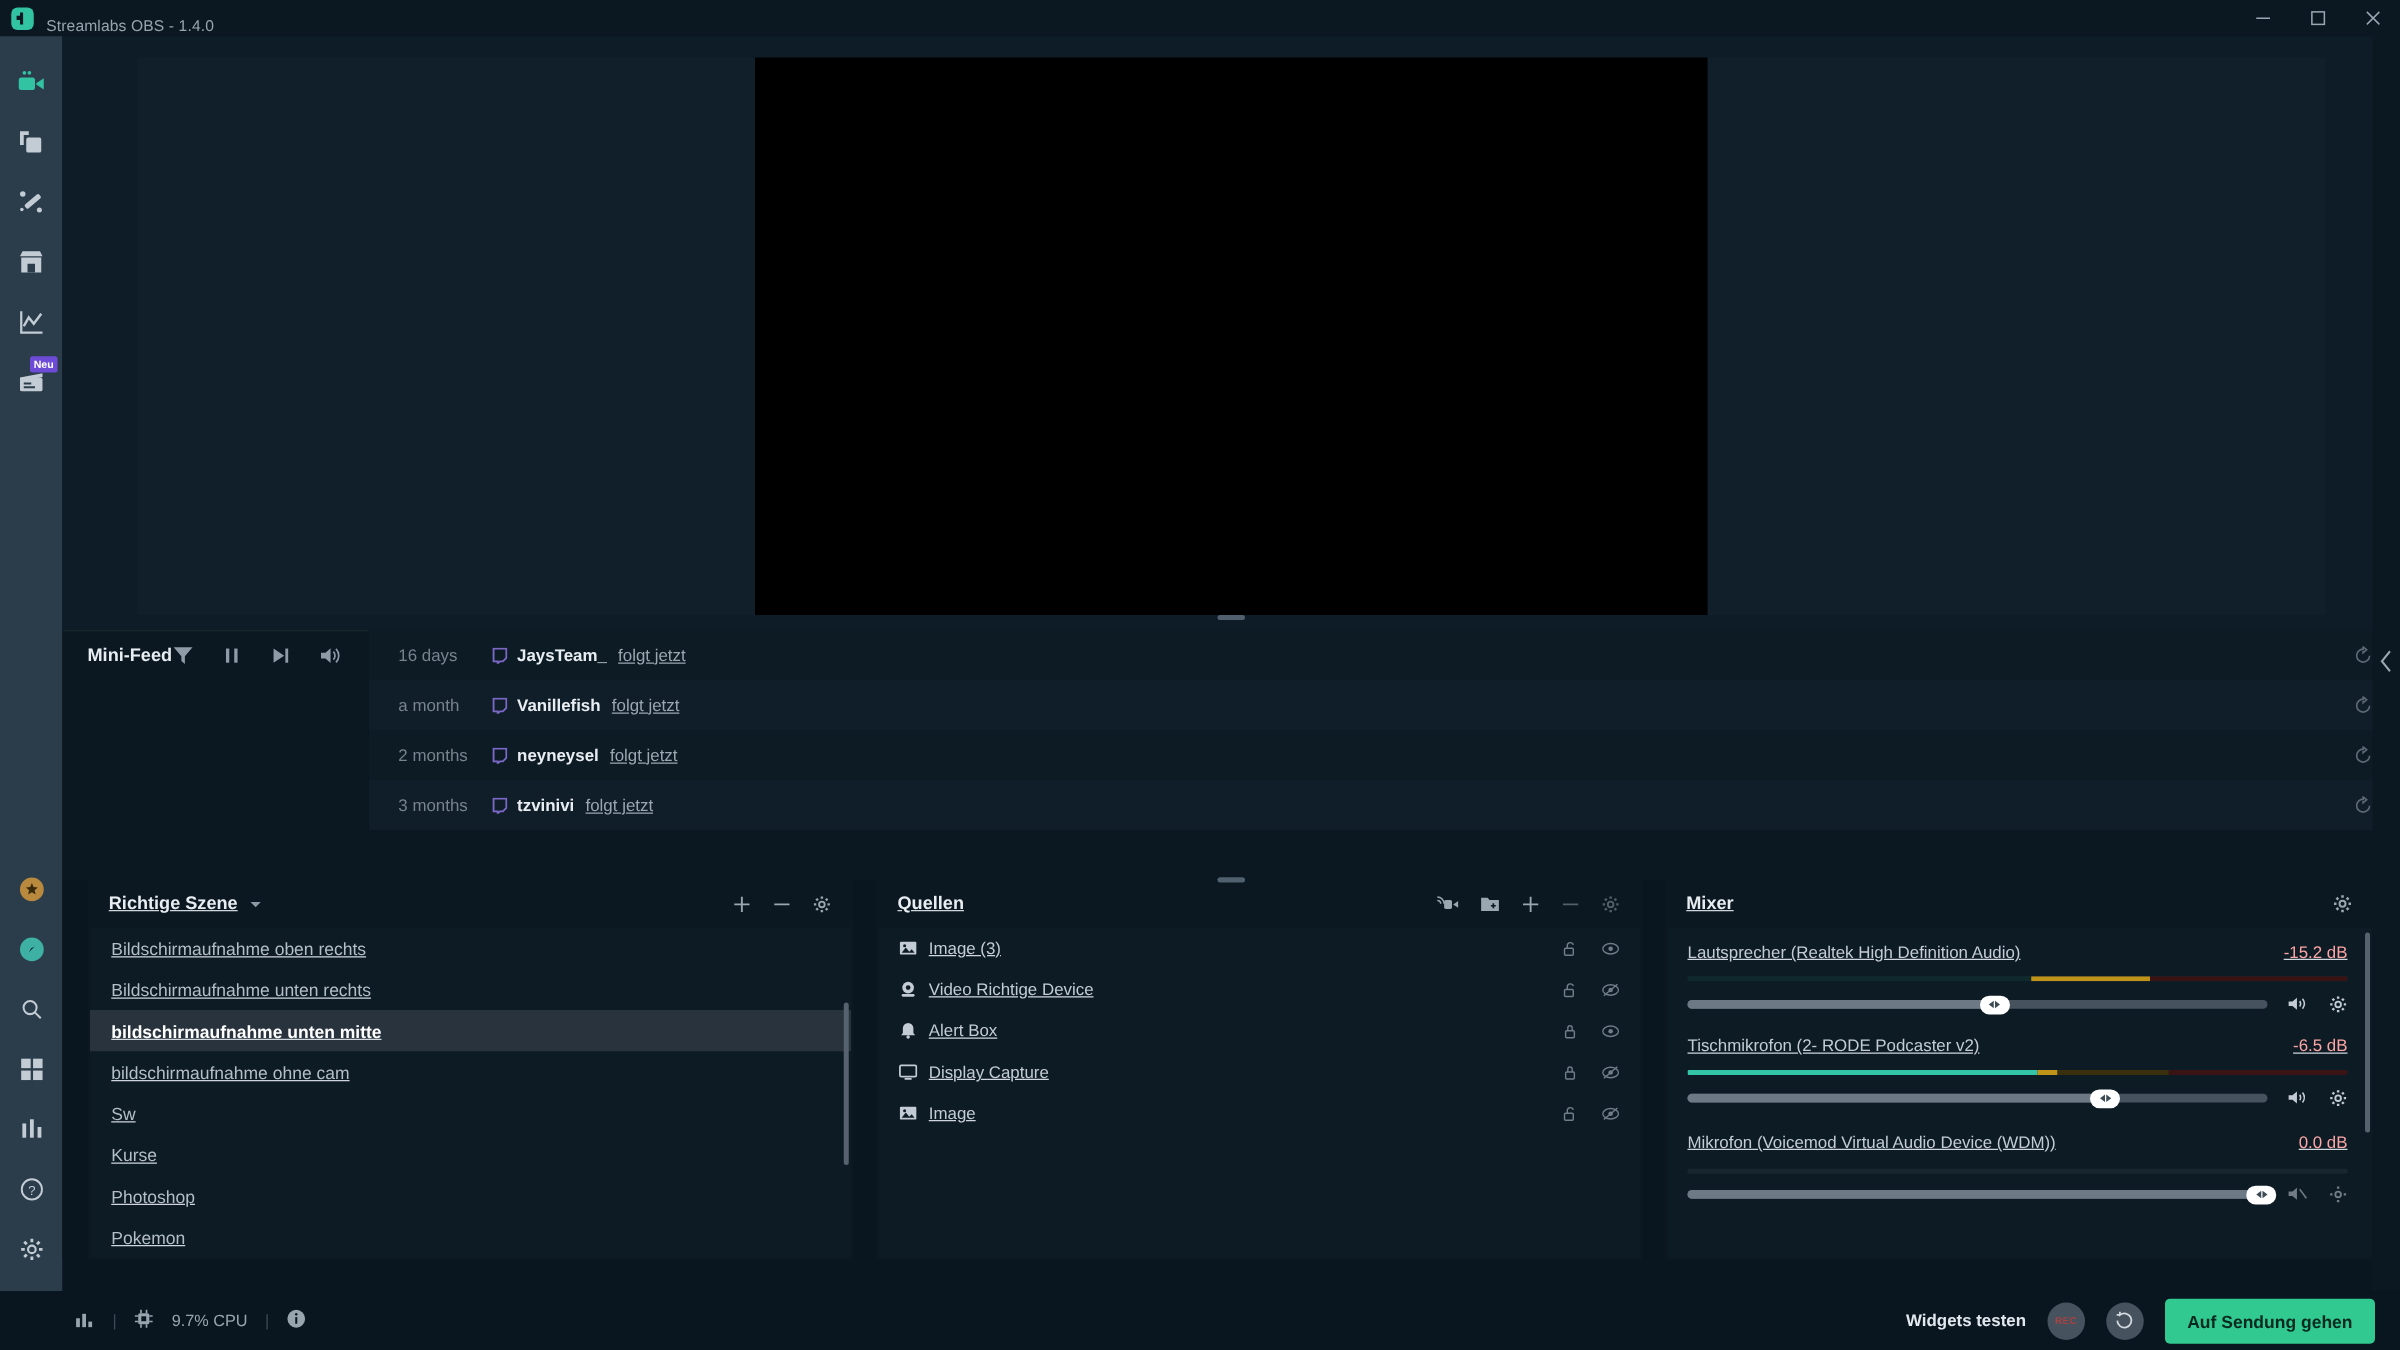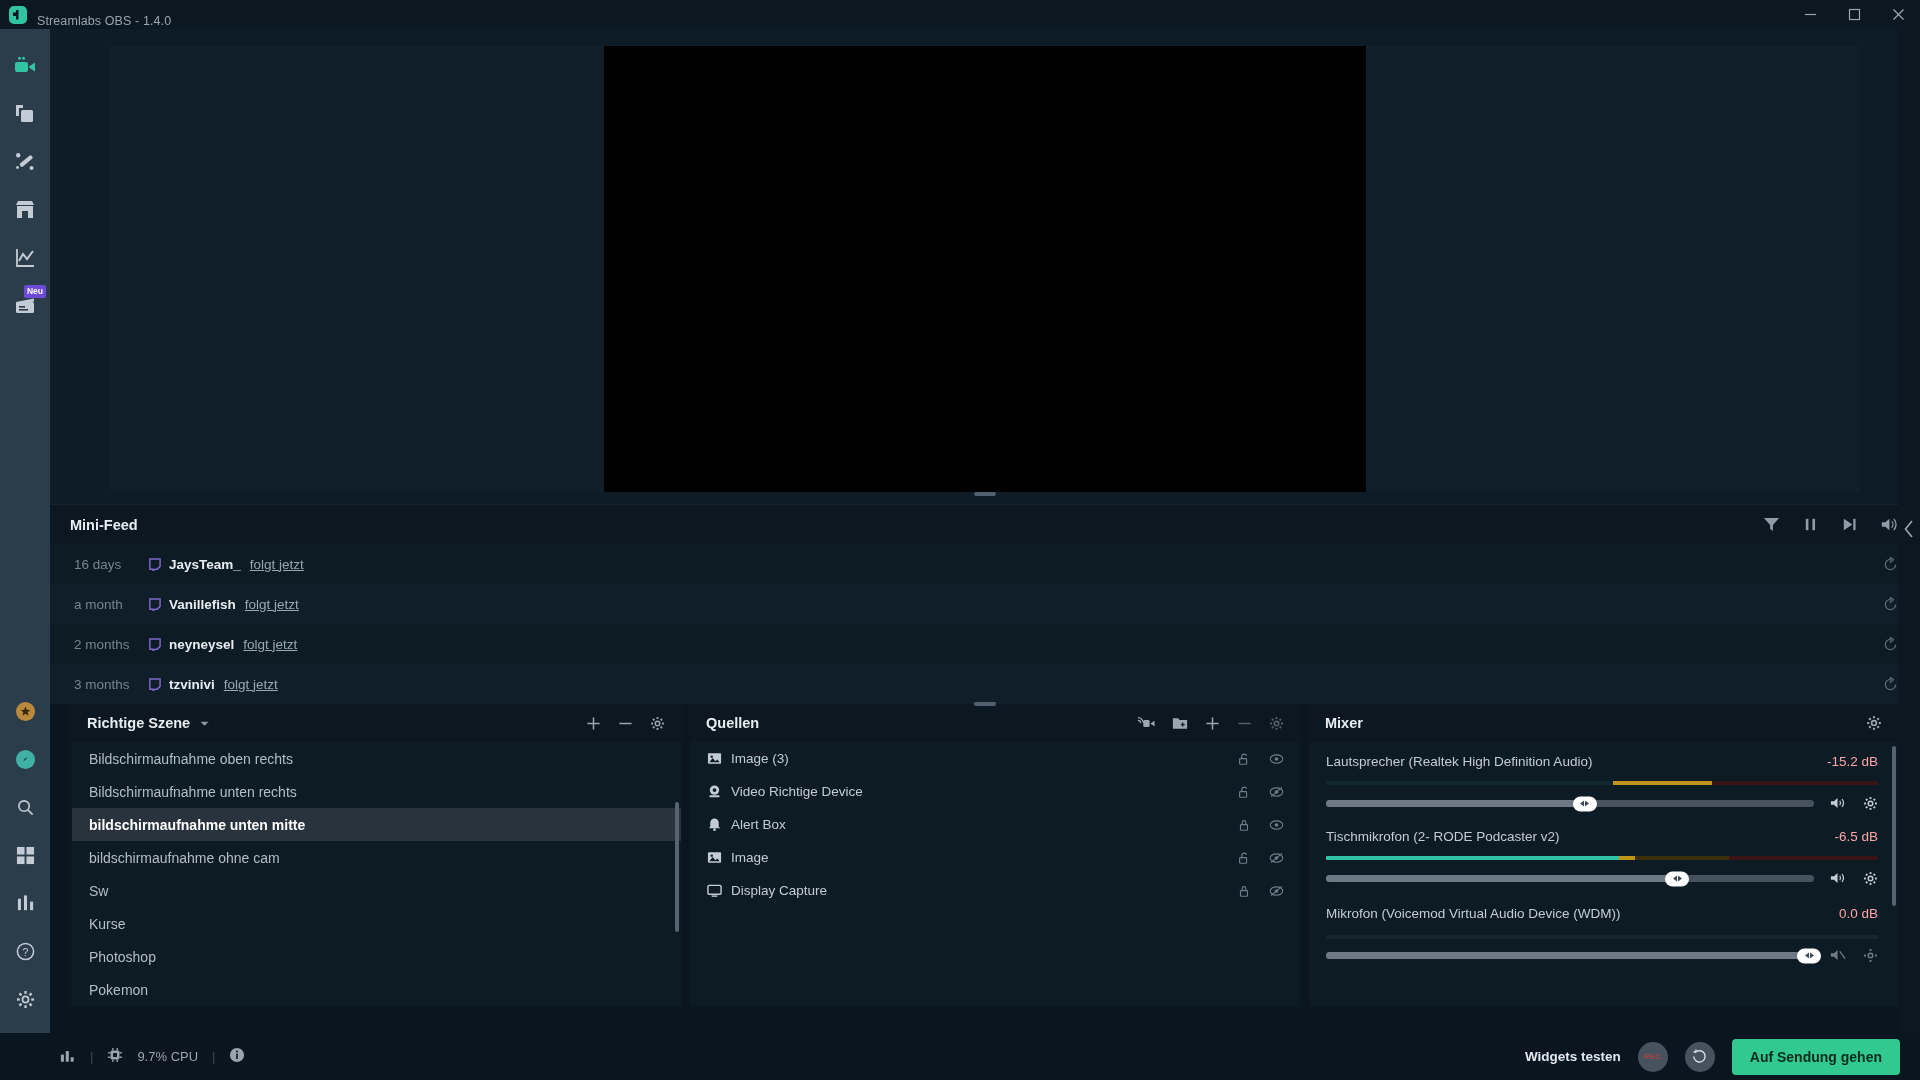--- a/index.html
+++ b/index.html
@@ -71,21 +71,21 @@
   }
   .preview-inner { width: 100%; height: 446px; background: #101f29; position: relative; display:flex; align-items:flex-start; justify-content:center;}
   .preview-canvas { width: 762px; height: 446px; background: #000; }
 
   .drag-handle {
     position: absolute; left: 50%; transform: translateX(-50%);
     width: 22px; height: 4px; border-radius: 2px; background: #50606e;
   }
 
   
-  .minifeed { flex: 0 0 200px; background: #0b1821; display: flex; flex-direction: column; position: relative; }
+  .minifeed { flex: 0 0 200px; background: #0b1821; display: flex; flex-direction: row; position: relative; }
   .mf-head {
     height: 40px; display: flex; align-items: center; padding: 0 22px 0 20px;
     border-top: 1px solid #17242e;
   }
   .mf-title { font-size: 14.5px; font-weight: bold; color: #e8edf1; }
   .mf-tools { margin-left: auto; display: flex; gap: 22px; align-items: center; color: #8f9ca7; }
   .mf-tools > span { display: flex; }
   .mf-list { flex: 1; overflow: hidden; }
   .mf-row {
     height: 40px; display: flex; align-items: center; padding: 0 22px 0 24px;
@@ -93,21 +93,21 @@
   }
   .mf-row:nth-child(odd) { background: #0d1b25; }
   .mf-row:nth-child(even) { background: #101e29; }
   .mf-time { color: #77848e; min-width: 72px; }
   .mf-plat { margin: 0 8px 0 2px; display: flex; color: #7b68c7; }
   .mf-name { font-weight: bold; color: #e8edf1; margin-right: 9px; }
   .mf-act { color: #9aa6b0; text-decoration: underline; }
   .mf-refresh { margin-left: auto; color: #5d6a75; display: flex; }
 
   
-  .docks { flex: 0 0 292px; display: flex; gap: 6px; padding: 0 20px 0 20px; background: #09161f; position: relative; }
+  .docks { flex: 0 0 292px; display: flex; gap: 18px; padding: 0 20px 0 20px; background: #09161f; position: relative; text-decoration: underline; }
   .dock { background: #0b1821; display: flex; flex-direction: column; min-width: 0; }
   .dock.scenes { flex: 0 0 613px; }
   .dock.sources { flex: 0 0 613px; }
   .dock.mixer { flex: 1; }
   .dock-head {
     height: 38px; display: flex; align-items: center; padding: 0 18px 0 17px; flex: 0 0 38px;
   }
   .dock-title { font-size: 14.5px; font-weight: bold; color: #e8edf1; }
   .dock-caret { margin-left: 9px; color: #8c98a3; display: flex; }
   .dock-tools { margin-left: auto; display: flex; align-items: center; gap: 17px; color: #9aa6b0; }
@@ -602,56 +602,56 @@
                       <ellipse cx="9" cy="7" rx="7.5" ry="5" fill="none" stroke="currentColor" stroke-width="1.3"></ellipse>
                       <circle cx="9" cy="7" r="2.2" fill="currentColor"></circle>
                     </svg>
                 </span>
               </span>
             </div>
 
             <div class="src-row">
               <span class="src-ico">
                 <svg width="15" height="15" viewBox="0 0 16 16">
-                    <rect x="1" y="2.5" width="14" height="11" rx="1" fill="currentColor"></rect>
-                    <circle cx="5" cy="6" r="1.3" fill="#0d1b25"></circle>
-                    <path d="M2.5 12 L6 7.5 L9 11 L11 9 L13.5 12 Z" fill="#0d1b25"></path>
-                  </svg>
-              </span>
-              <span class="src-label">Image</span>
+                    <rect x="1" y="2.5" width="14" height="9.5" rx="1.2" fill="none" stroke="currentColor" stroke-width="1.5"></rect>
+                    <line x1="5" y1="14" x2="11" y2="14" stroke="currentColor" stroke-width="1.5"></line>
+                  </svg>
+              </span>
+              <span class="src-label">Display Capture</span>
               <span class="src-actions">
                 <span>
                   <svg width="14" height="14" viewBox="0 0 16 16">
-                      <rect x="3" y="7.5" width="8" height="6.5" rx="1" fill="none" stroke="currentColor" stroke-width="1.3"></rect>
-                      <path d="M5.5 7.5 L5.5 5 A2.8 2.8 0 0 1 11 4.5" fill="none" stroke="currentColor" stroke-width="1.3"></path>
+                      <rect x="4" y="7.5" width="8" height="6.5" rx="1" fill="none" stroke="currentColor" stroke-width="1.3"></rect>
+                      <path d="M6 7.5 L6 5 A2 2 0 0 1 10 5 L10 7.5" fill="none" stroke="currentColor" stroke-width="1.3"></path>
                     </svg>
                 </span>
                 <span>
                   <svg width="15" height="14" viewBox="0 0 18 14">
                       <ellipse cx="9" cy="7" rx="7.5" ry="5" fill="none" stroke="currentColor" stroke-width="1.3"></ellipse>
                       <circle cx="9" cy="7" r="2.2" fill="currentColor"></circle>
                       <line x1="2.5" y1="12.5" x2="15.5" y2="1.5" stroke="currentColor" stroke-width="1.4"></line>
                     </svg>
                 </span>
               </span>
             </div>
 
             <div class="src-row">
               <span class="src-ico">
                 <svg width="15" height="15" viewBox="0 0 16 16">
-                    <rect x="1" y="2.5" width="14" height="9.5" rx="1.2" fill="none" stroke="currentColor" stroke-width="1.5"></rect>
-                    <line x1="5" y1="14" x2="11" y2="14" stroke="currentColor" stroke-width="1.5"></line>
-                  </svg>
-              </span>
-              <span class="src-label">Display Capture</span>
+                    <rect x="1" y="2.5" width="14" height="11" rx="1" fill="currentColor"></rect>
+                    <circle cx="5" cy="6" r="1.3" fill="#0d1b25"></circle>
+                    <path d="M2.5 12 L6 7.5 L9 11 L11 9 L13.5 12 Z" fill="#0d1b25"></path>
+                  </svg>
+              </span>
+              <span class="src-label">Image</span>
               <span class="src-actions">
                 <span>
                   <svg width="14" height="14" viewBox="0 0 16 16">
-                      <rect x="4" y="7.5" width="8" height="6.5" rx="1" fill="none" stroke="currentColor" stroke-width="1.3"></rect>
-                      <path d="M6 7.5 L6 5 A2 2 0 0 1 10 5 L10 7.5" fill="none" stroke="currentColor" stroke-width="1.3"></path>
+                      <rect x="3" y="7.5" width="8" height="6.5" rx="1" fill="none" stroke="currentColor" stroke-width="1.3"></rect>
+                      <path d="M5.5 7.5 L5.5 5 A2.8 2.8 0 0 1 11 4.5" fill="none" stroke="currentColor" stroke-width="1.3"></path>
                     </svg>
                 </span>
                 <span>
                   <svg width="15" height="14" viewBox="0 0 18 14">
                       <ellipse cx="9" cy="7" rx="7.5" ry="5" fill="none" stroke="currentColor" stroke-width="1.3"></ellipse>
                       <circle cx="9" cy="7" r="2.2" fill="currentColor"></circle>
                       <line x1="2.5" y1="12.5" x2="15.5" y2="1.5" stroke="currentColor" stroke-width="1.4"></line>
                     </svg>
                 </span>
               </span>

